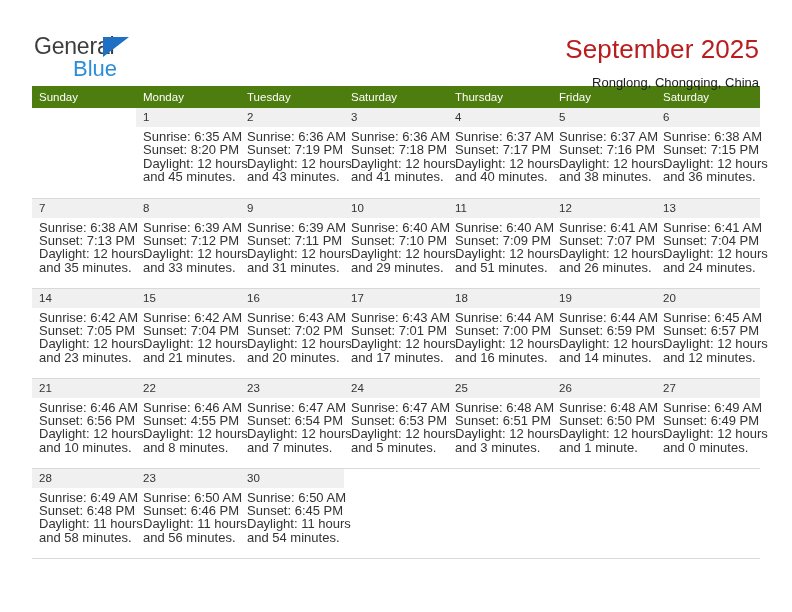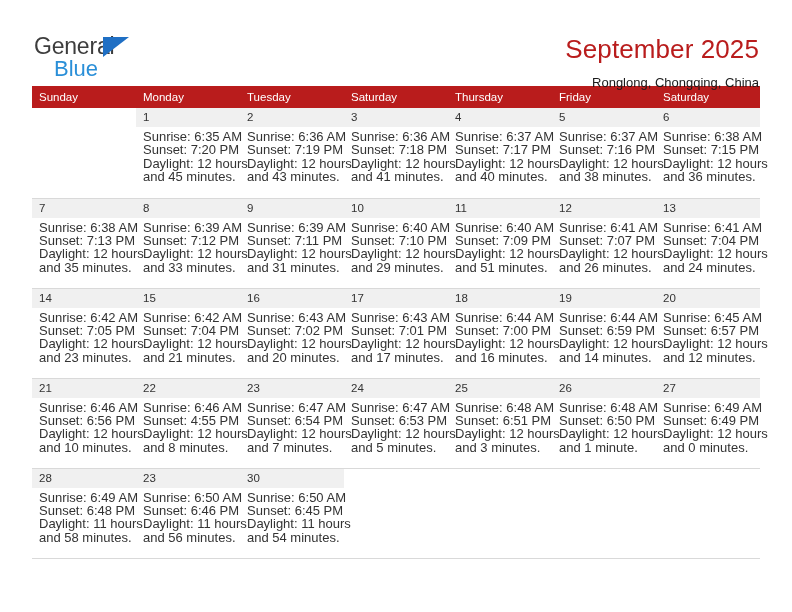--- a/index.html
+++ b/index.html
@@ -43,21 +43,21 @@
     width: 0; height: 0;
     border-left: 26px solid #1f6fc4;
     border-bottom: 20px solid transparent;
   }
   .brand-blue {
     font-size: 22px;
     color: #2a8fd8;
     line-height: 22px;
     display: block;
     margin-top: -1px;
-    margin-left: 20px;
+    margin-left: 39px;
   }
   .title-wrap { text-align: right; padding-right: 1px; }
   .cal-title {
     font-size: 26px;
     color: #b91c1c;
     line-height: 30px;
     font-weight: normal;
     margin: 0;
     letter-spacing: 0.1px;
   }
@@ -68,21 +68,21 @@
     margin-top: 10px;
   }
 
   
   table.cal {
     width: 728px;
     border-collapse: collapse;
     table-layout: fixed;
   }
   table.cal th {
-    background: #b91c1c;
+    background: #4d7c0f;
     color: #ffffff;
     font-size: 11.5px;
     font-weight: normal;
     text-align: left;
     padding: 5px 0 5px 7px;
     height: 21px;
     border: none;
   }
   table.cal td {
     vertical-align: top;
@@ -139,21 +139,21 @@
     </thead>
     <tbody>
         <tr>
           <td class="empty">
             <div class="daynum"></div>
           </td>
           <td class="">
             <div class="daynum">1</div>
             <div class="info">
               <div>Sunrise: 6:35 AM</div>
-              <div>Sunset: 7:20 PM</div>
+              <div>Sunset: 8:20 PM</div>
               <div>Daylight: 12 hours</div>
               <div>and 45 minutes.</div>
             </div>
           </td>
           <td class="">
             <div class="daynum">2</div>
             <div class="info">
               <div>Sunrise: 6:36 AM</div>
               <div>Sunset: 7:19 PM</div>
               <div>Daylight: 12 hours</div>

